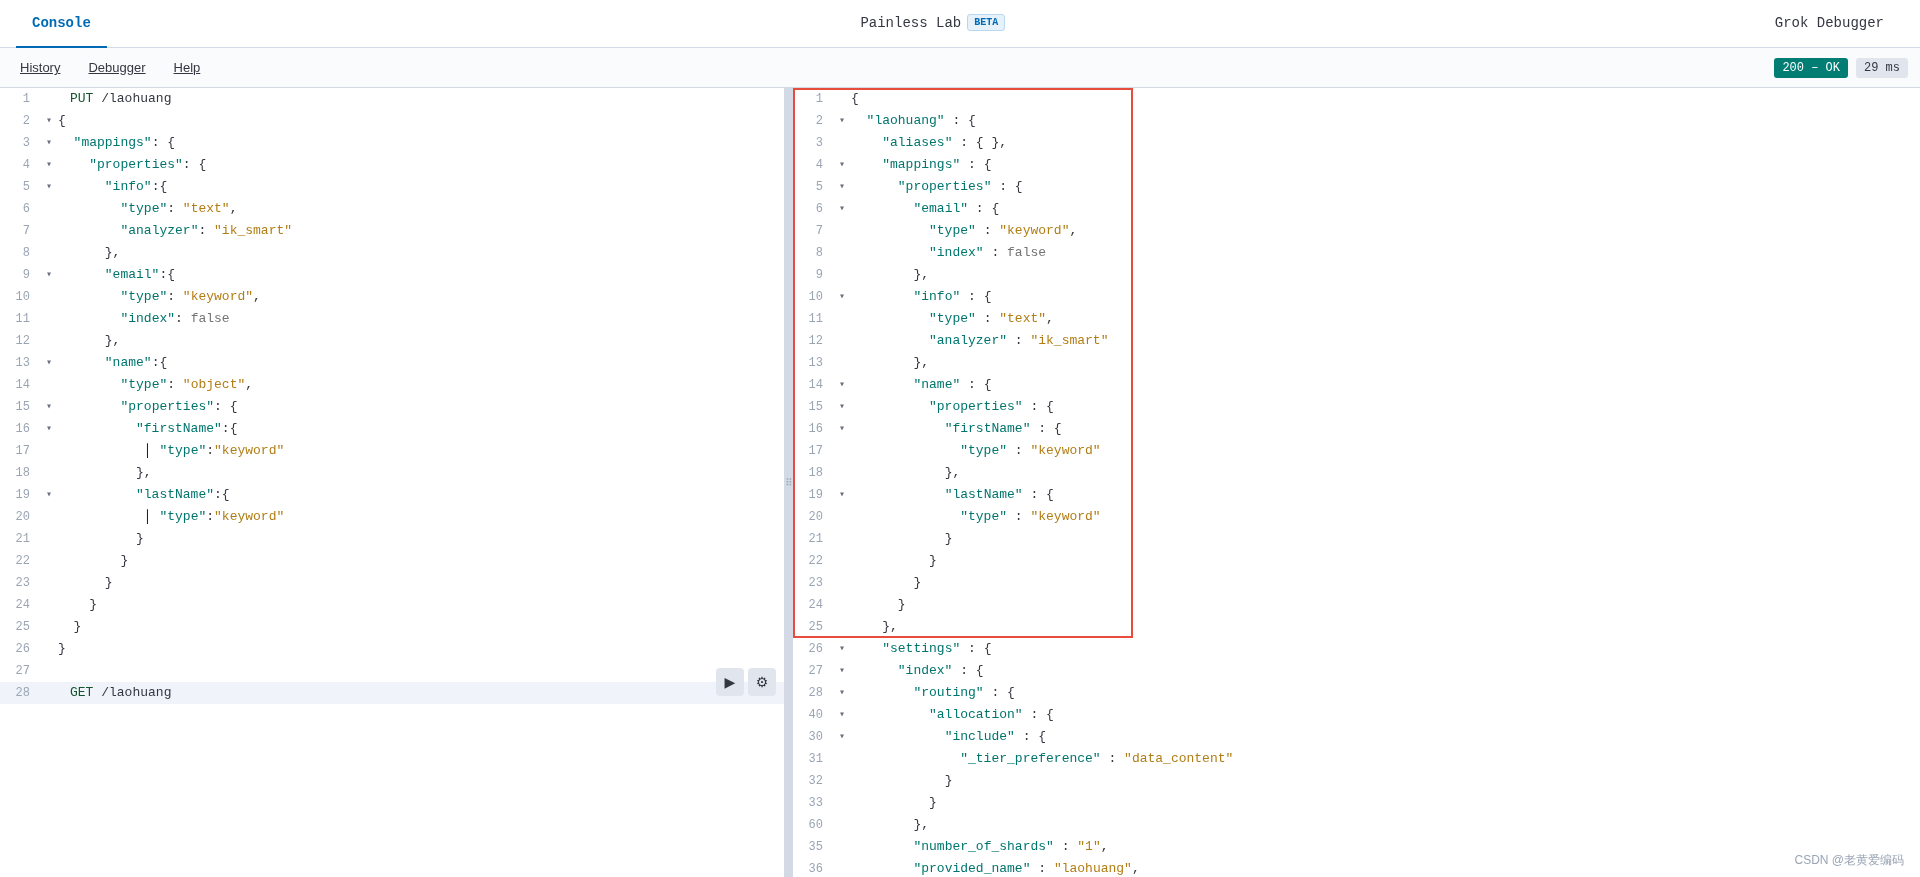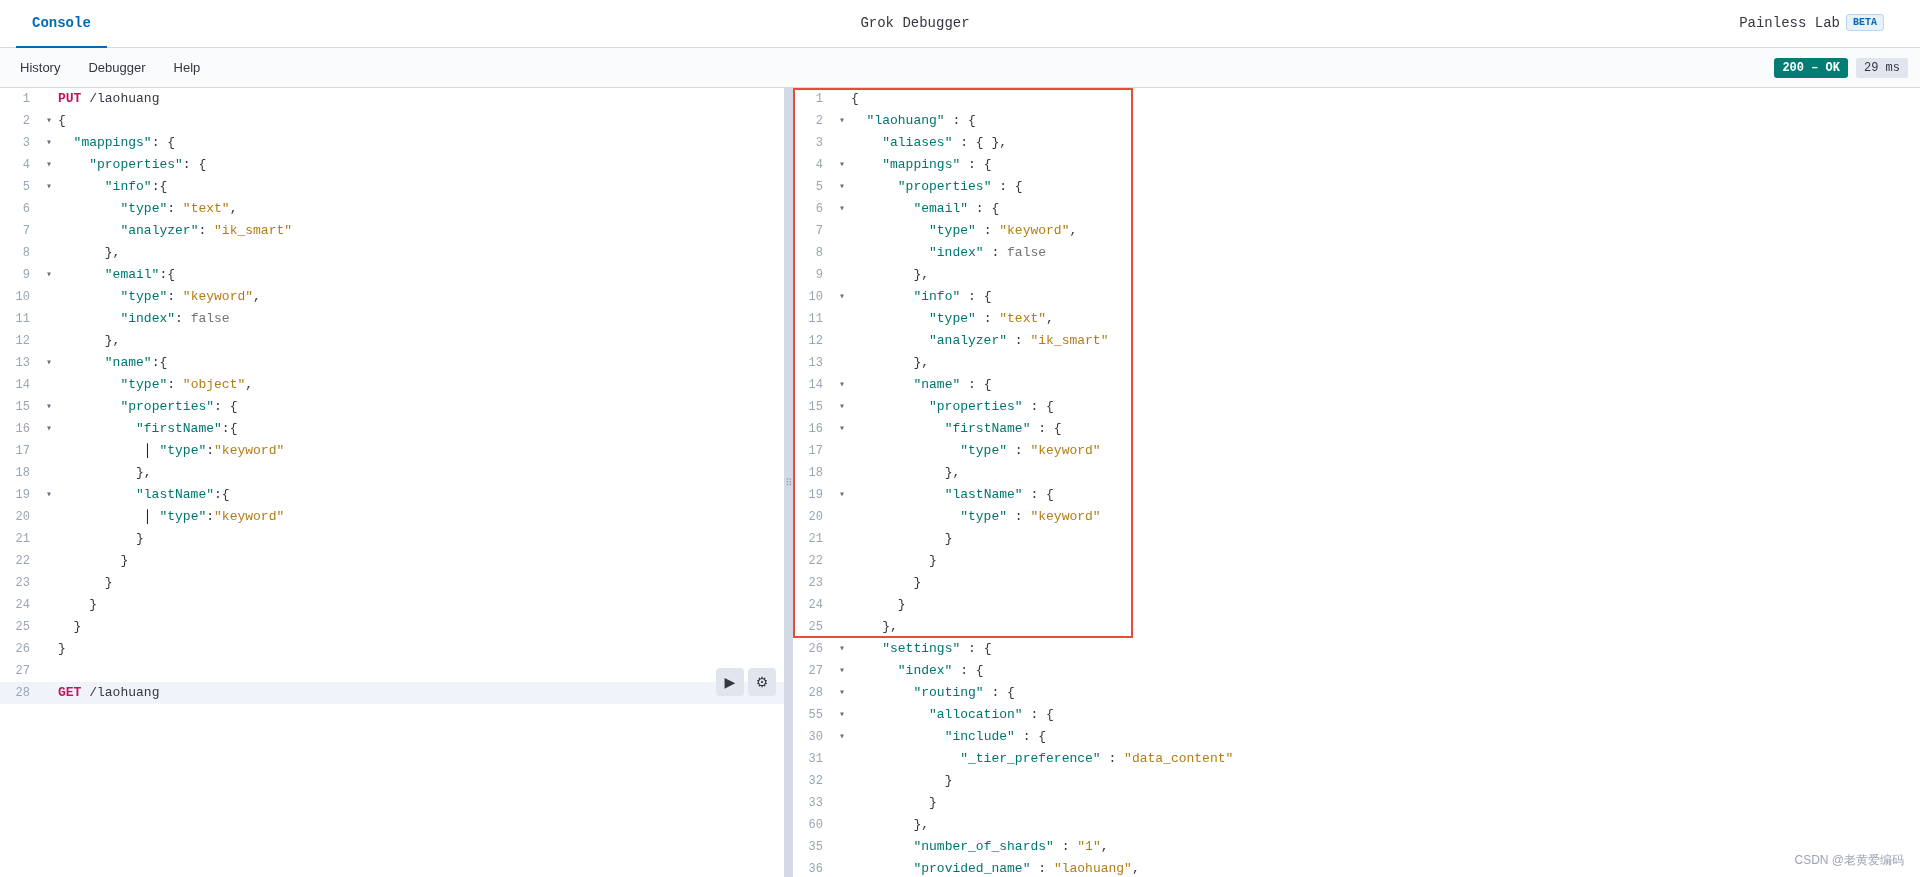--- a/index.html
+++ b/index.html
@@ -63,31 +63,32 @@
       display: flex;
       gap: 12px;
     }
     .toolbar-btn {
       background: none;
       border: none;
       cursor: pointer;
       font-size: 13px;
       color: #343741;
       padding: 4px 8px;
+      text-decoration: underline;
     }
     .status-badge {
       display: flex;
       align-items: center;
       gap: 8px;
     }
     .ok-badge {
       background: #017d73;
       color: #fff;
       font-size: 12px;
-      font-weight: 700;
+      font-weight: 400;
       padding: 3px 8px;
       border-radius: 3px;
     }
     .time-badge {
       background: #e0e5ee;
       color: #343741;
       font-size: 12px;
       padding: 3px 8px;
       border-radius: 3px;
     }
@@ -194,21 +195,21 @@
       border-radius: 4px;
       cursor: pointer;
       display: flex;
       align-items: center;
       justify-content: center;
       color: #343741;
       font-size: 14px;
     }
 
     
-    .c-method { color: #be185d; font-weight: 700; }
+    .c-method { color: #14532d; font-weight: 400; margin-left: 12px; }
     .c-path { color: #343741; }
     .c-key { color: #00756e; }
     .c-string { color: #b17d14; }
     .c-bool { color: #737373; }
     .c-punct { color: #343741; }
 
     
     .watermark {
       position: fixed;
       bottom: 8px;
@@ -224,25 +225,25 @@
     ::-webkit-scrollbar-thumb { background: #c2cad7; border-radius: 4px; }
   </style>
 </head>
 <body>
 
 <div class="top-nav">
   <div class="tab active">
     <span>Console</span>
   </div>
   <div class="tab">
-    <span>Grok Debugger</span>
+    <span>Painless Lab</span>
+    <span class="beta-badge">BETA</span>
   </div>
   <div class="tab">
-    <span>Painless Lab</span>
-    <span class="beta-badge">BETA</span>
+    <span>Grok Debugger</span>
   </div>
 </div>
 
 <div class="toolbar">
   <div class="toolbar-left">
     <button class="toolbar-btn">History</button>
     <button class="toolbar-btn">Debugger</button>
     <button class="toolbar-btn">Help</button>
   </div>
   <div class="status-badge">
@@ -601,21 +602,21 @@
         <span class="line-content">      <span class="c-key">"index"</span> <span class="c-punct">: {</span></span>
       </div>
 
       <div class="code-line">
         <span class="line-num">28</span>
         <span class="line-gutter has-arrow">▾</span>
         <span class="line-content">        <span class="c-key">"routing"</span> <span class="c-punct">: {</span></span>
       </div>
 
       <div class="code-line">
-        <span class="line-num">55</span>
+        <span class="line-num">40</span>
         <span class="line-gutter has-arrow">▾</span>
         <span class="line-content">          <span class="c-key">"allocation"</span> <span class="c-punct">: {</span></span>
       </div>
 
       <div class="code-line">
         <span class="line-num">30</span>
         <span class="line-gutter has-arrow">▾</span>
         <span class="line-content">            <span class="c-key">"include"</span> <span class="c-punct">: {</span></span>
       </div>
 

